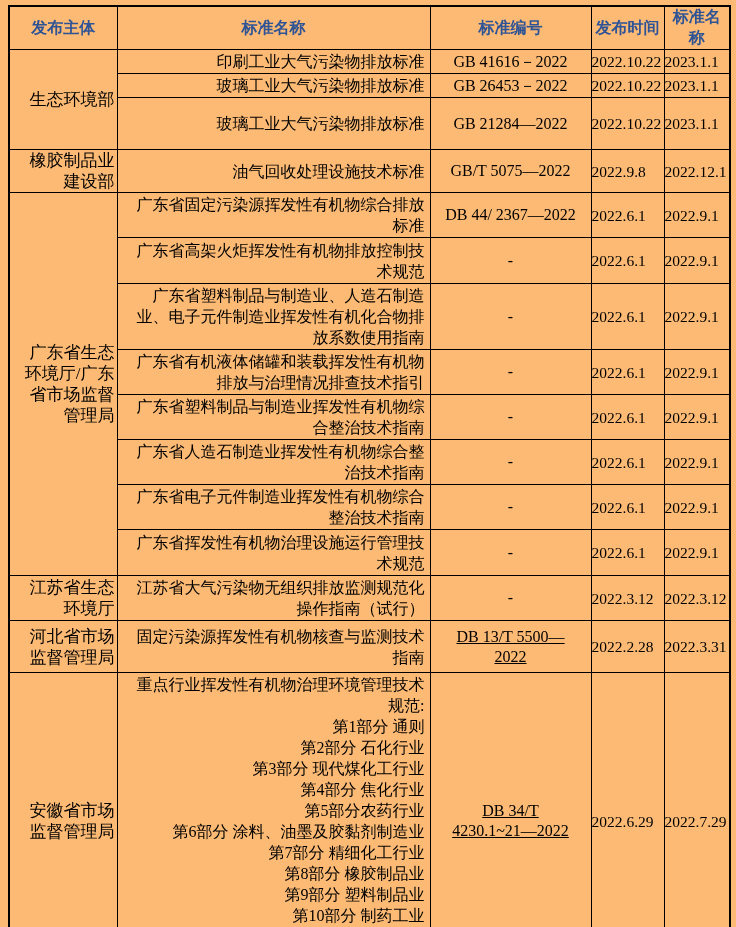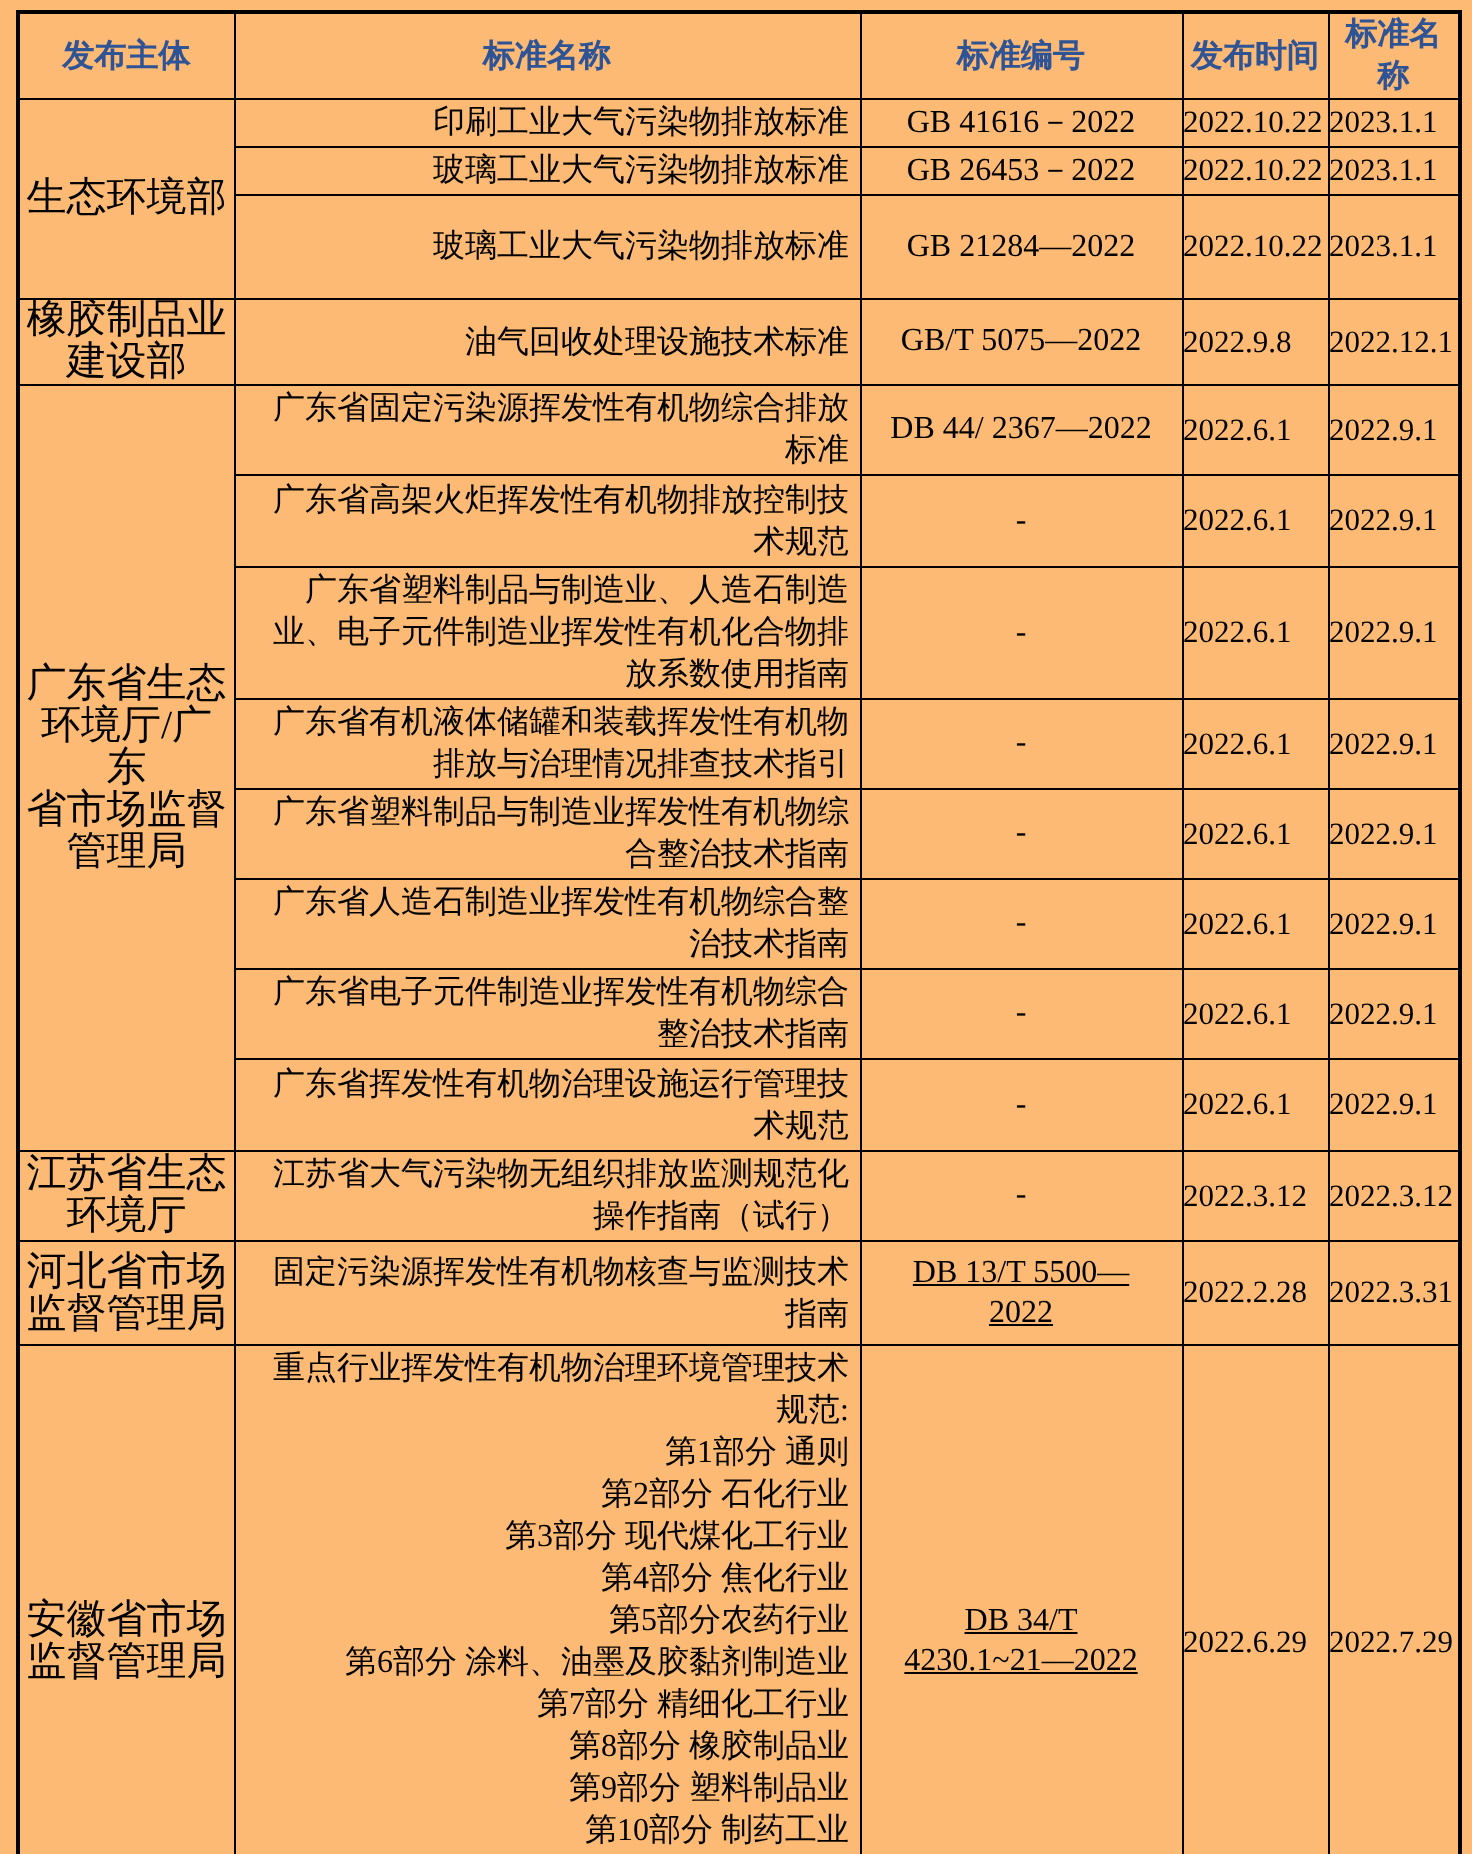--- a/index.html
+++ b/index.html
@@ -31,23 +31,23 @@
     vertical-align: middle;
   }
   th.hdr {
     color: var(--header-color, #2F5496);
     font-weight: bold;
     font-size: 16px;
     text-align: center;
     padding: 0 1px;
   }
   td.c-pub {
-    text-align: center;
+    text-align: right;
     white-space: pre-line;
-    font-size: 20px;
+    font-size: 17px;
     line-height: 21px;
     padding: 0 2px;
   }
   td.c-name {
     text-align: right;
     font-size: 16px;
     line-height: 21px;
     padding: 1px 5px;
   }
   td.c-name.pre { white-space: pre-line; }

